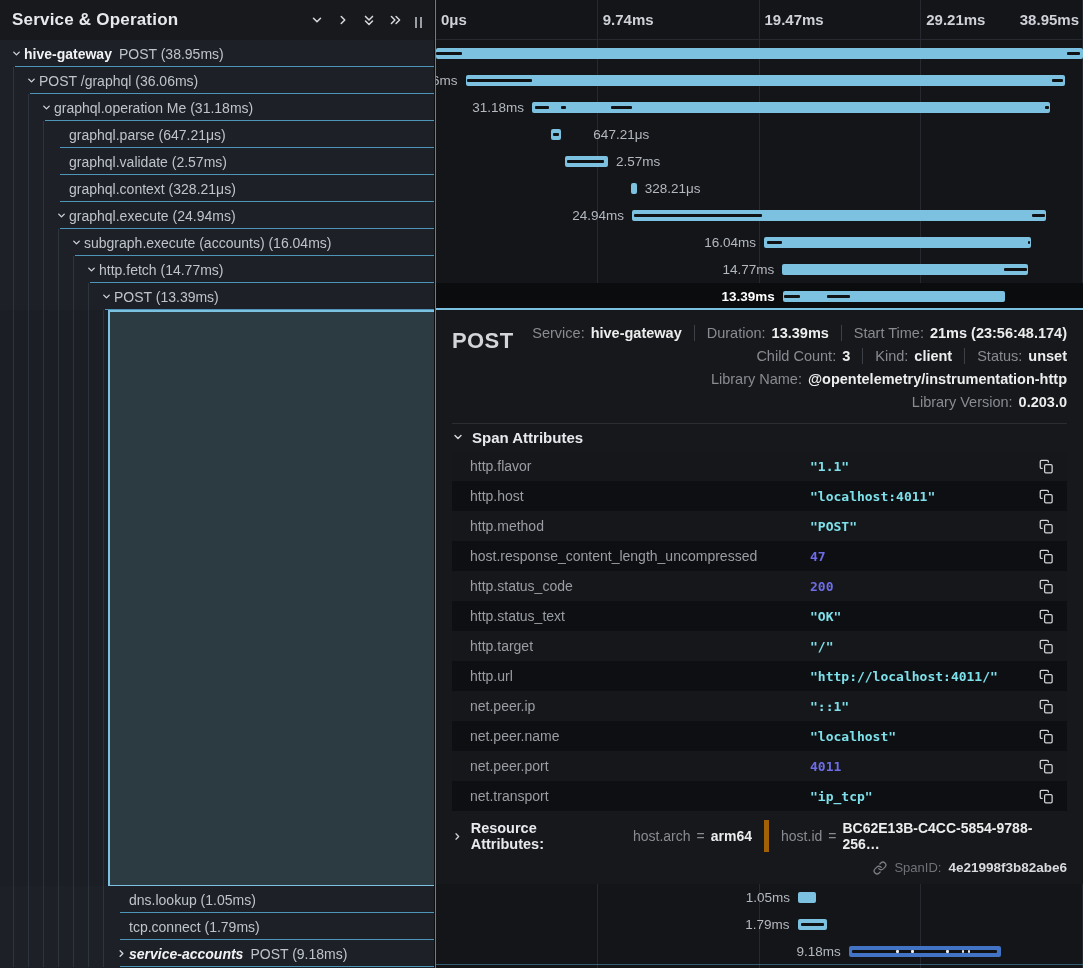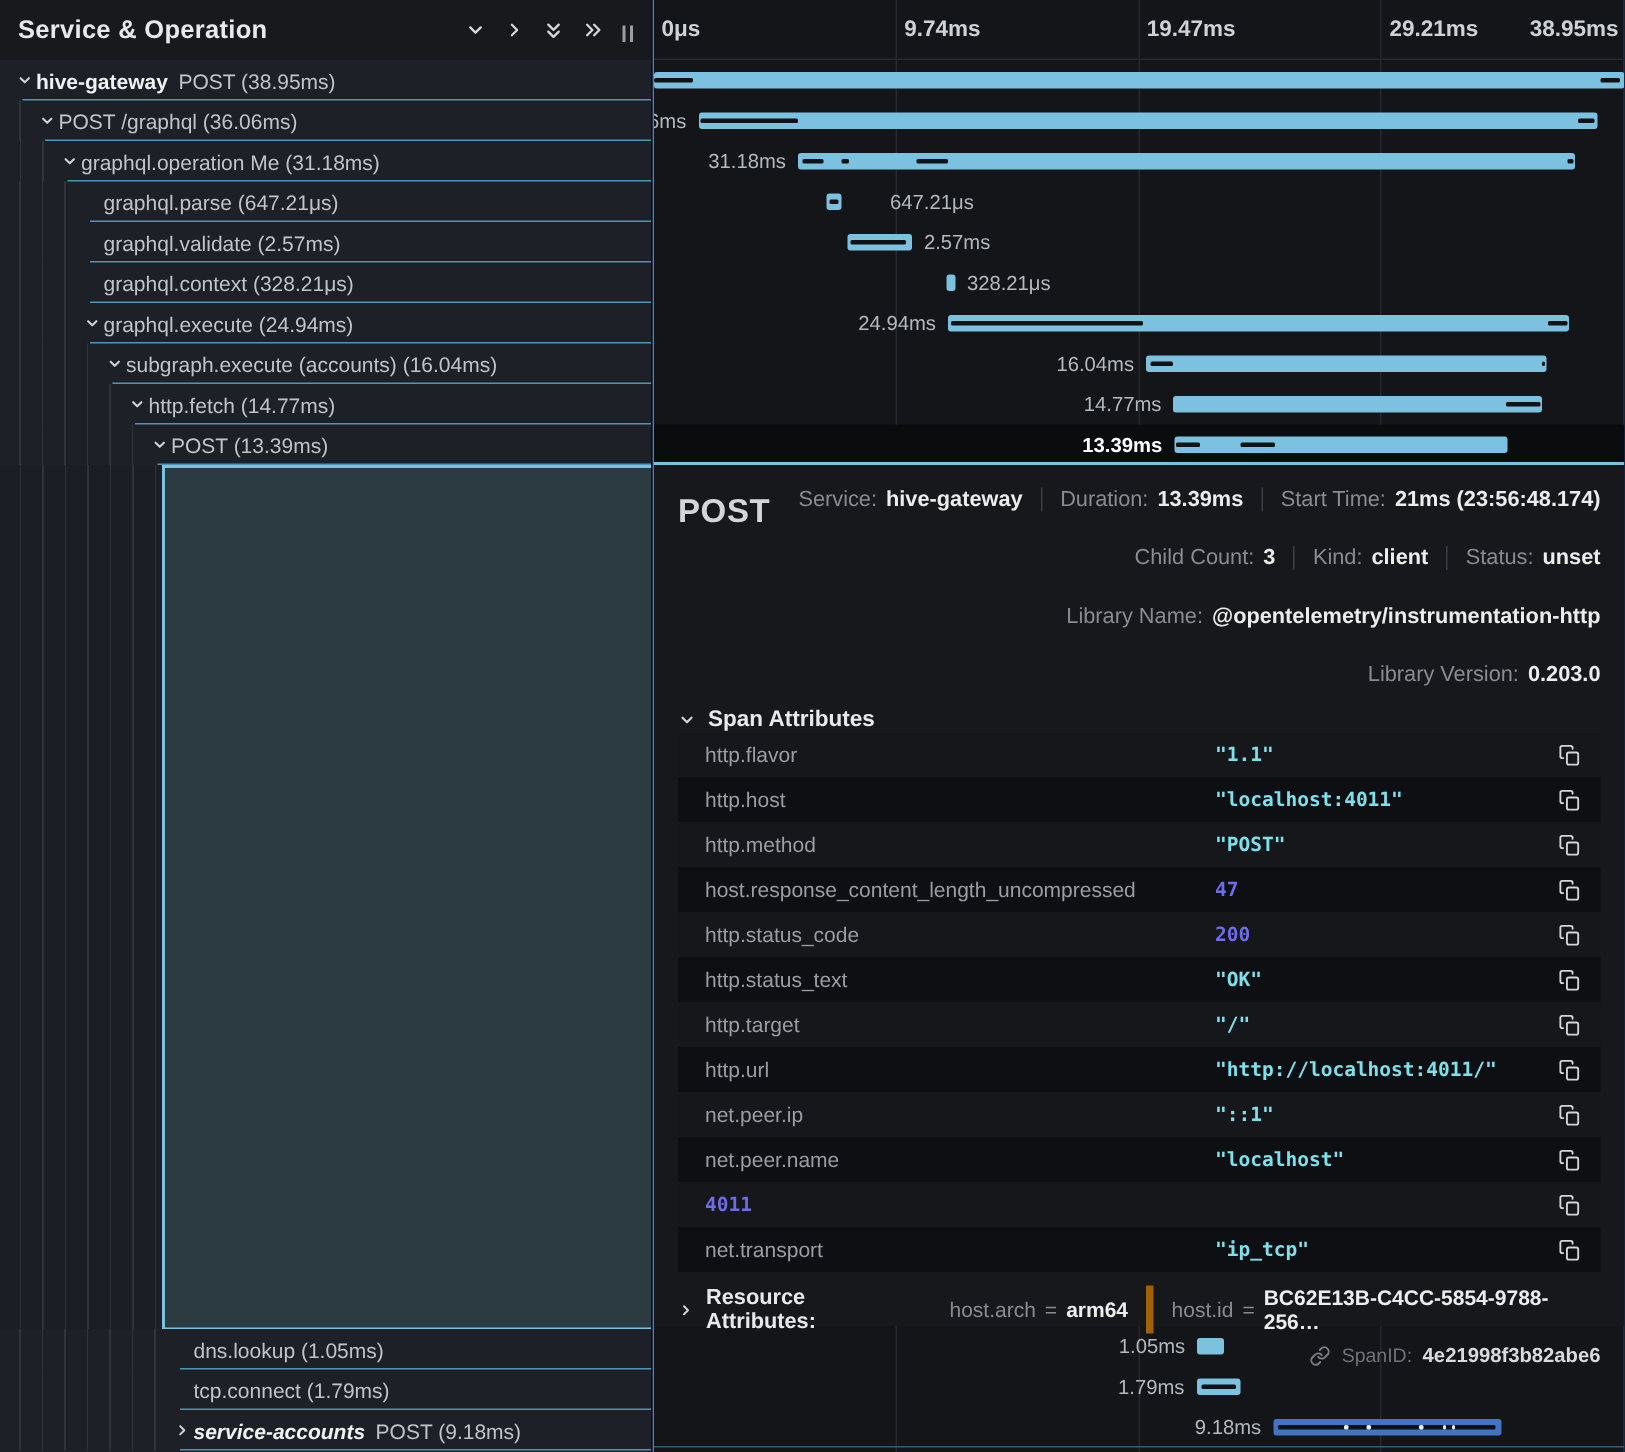--- a/index.html
+++ b/index.html
@@ -59,21 +59,21 @@
   .rows-bottom { position:absolute; left:0; top:884px; width:100%; }
   .rows-bottom .trow:last-child { border-bottom:1px solid rgba(78,149,186,.55); }
   
   .detail-panel {
     position:absolute; left:436px; top:308px; width:647px; height:576px;
     background:#17181b; border-top:2px solid #7dc1e0; padding:12px 16px 8px 16px;
     display:flex; flex-direction:column;
   }
   .detail-head { display:flex; align-items:flex-start; }
   .detail-title { font-size:22px; font-weight:600; color:#d3d5d9; letter-spacing:.4px; padding-top:6px; }
-  .meta { flex:1; display:flex; flex-direction:column; align-items:flex-end; gap:17px; }
+  .meta { flex:1; display:flex; flex-direction:column; align-items:flex-end; gap:1px; }
   .meta-line { display:flex; align-items:center; height:22px; }
   .meta-group { display:flex; align-items:center; padding:0 12px; }
   .meta-line .meta-group:last-child { padding-right:0; }
   .meta-group + .meta-group { border-left:1px solid #3c3f45; }
   .meta-label { color:#888b91; font-size:14.5px; margin-right:6px; white-space:nowrap; }
   .meta-value { color:#eceded; font-size:14.5px; font-weight:700; white-space:nowrap; }
   .detail-divider { height:1px; background:#2b2d32; margin:10px 0 0 0; }
   .section-head { display:flex; align-items:center; gap:8px; height:36px; cursor:pointer; }
   .section-head svg { stroke:#cfd2d7; }
   .section-title { font-size:15px; font-weight:700; color:#e8e9ec; }
@@ -513,20 +513,21 @@
           <span class="attr-key">net.peer.name</span>
           <span class="attr-val string">"localhost"</span>
           <span class="copy-btn">
             <svg width="15" height="15" viewBox="0 0 24 24" fill="none" stroke-width="2" stroke-linecap="round" stroke-linejoin="round">
               <rect x="9" y="9" width="12" height="13" rx="2"></rect>
               <path d="M5 15H4a2 2 0 0 1-2-2V4a2 2 0 0 1 2-2h9a2 2 0 0 1 2 2v1"></path>
             </svg>
           </span>
         </div>
         <div class="attr-row">
+          <span class="attr-key">net.peer.port</span>
           <span class="attr-val number">4011</span>
           <span class="copy-btn">
             <svg width="15" height="15" viewBox="0 0 24 24" fill="none" stroke-width="2" stroke-linecap="round" stroke-linejoin="round">
               <rect x="9" y="9" width="12" height="13" rx="2"></rect>
               <path d="M5 15H4a2 2 0 0 1-2-2V4a2 2 0 0 1 2-2h9a2 2 0 0 1 2 2v1"></path>
             </svg>
           </span>
         </div>
         <div class="attr-row">
           <span class="attr-key">net.transport</span>

